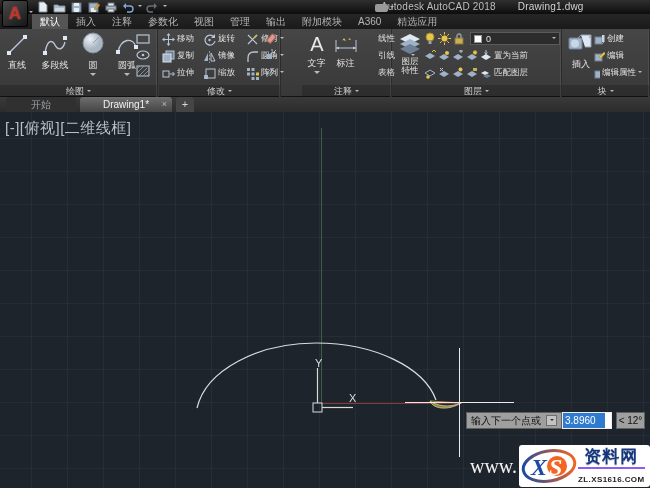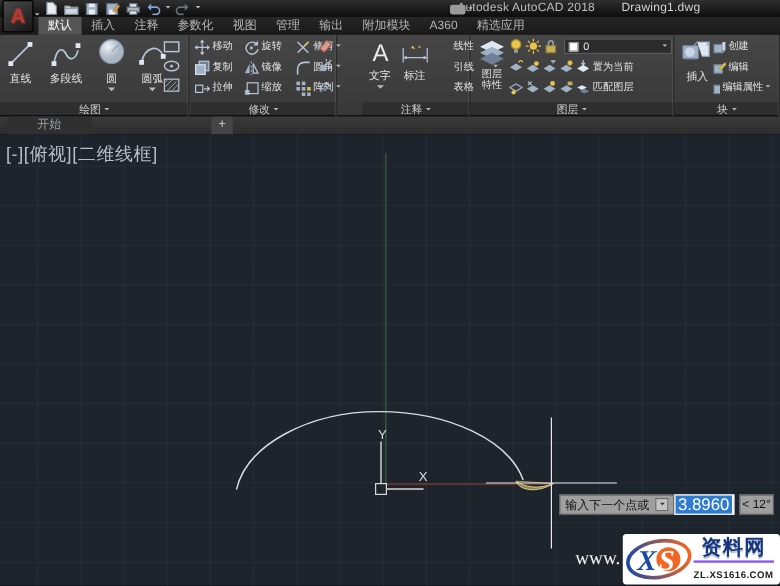--- a/index.html
+++ b/index.html
@@ -112,29 +112,29 @@
 
   
   #di-prompt { position:absolute; left:466px; top:300px; height:17px;
     background:#9f9f9f; border:1px solid #5f5f5f; color:#101010; font-size:10px;
     display:flex; align-items:center; gap:5px; padding:0 4px; }
   #di-opt { width:11px; height:11px; background:#c3c3c3; border:1px solid #6e6e6e;
     display:flex; align-items:center; justify-content:center; }
   #di-opt .caret { border-width:2.5px; border-top-color:#333; }
   #di-value { position:absolute; left:562px; top:300px; width:50px; height:17px;
     background:#fff; border:1px solid #ededed; display:flex; }
-  #di-value .sel { background:#2e7bd0; color:#fff; font-size:14px; line-height:15px;
+  #di-value .sel { background:#2e7bd0; color:#fff; font-size:10px; line-height:15px;
     padding:0 2px; flex:0 0 42px; }
   #di-angle { position:absolute; left:616px; top:300px; width:29px; height:17px;
     background:#9f9f9f; border:1px solid #5f5f5f; color:#101010; font-size:10px;
     line-height:15px; text-align:center; white-space:nowrap; }
 
   
   #watermark { position:absolute; right:0; top:333px; display:flex; align-items:center; }
-  #wm-www { color:#f2f2f2; font-family:"Liberation Serif", serif; font-size:16px;
+  #wm-www { color:#f2f2f2; font-family:"Liberation Serif", serif; font-size:20px;
     margin-right:2px; }
   #wm-box { width:131px; height:42px; background:#fff; border-radius:3px;
     display:flex; align-items:center; padding:2px; }
   #wm-text { display:flex; flex-direction:column; align-items:center; margin-left:1px; }
   #wm-site { color:#16377c; font-weight:bold; font-size:17px; letter-spacing:1px;
     line-height:18px; text-shadow:0 1px 0 rgba(22,55,124,.3); }
   #wm-url { color:#222; font-weight:bold; font-size:8px; letter-spacing:.4px;
     border-top:2px solid #8b5cf6; padding-top:6px; margin-top:1px; }
 </style>
 </head>
@@ -571,20 +571,24 @@
         <span class="slabel">编辑属性</span>
         <span class="caret sm"></span>
         </div>
     </div>
     <div class="plabel"><span>块</span><span class="caret"></span></div>
   </div>
 </div>
 
 <div id="filetabs">
   <div class="ftab" id="ftab-start"><span>开始</span></div>
+  <div class="ftab" id="ftab-doc">
+    <span>Drawing1*</span>
+    <span class="close">×</span>
+  </div>
   <div class="ftab" id="ftab-add">+</div>
 </div>
 
 <div id="canvas">
   <div id="vp-controls">[-][俯视][二维线框]</div>
 
   <svg id="geometry" width="650" height="376">
 
     <line x1="321.5" y1="16" x2="321.5" y2="291" stroke="#3f5f45" stroke-width="1"></line>
     <line x1="322" y1="291.5" x2="462" y2="291.5" stroke="#8a3a33" stroke-width="1"></line>

